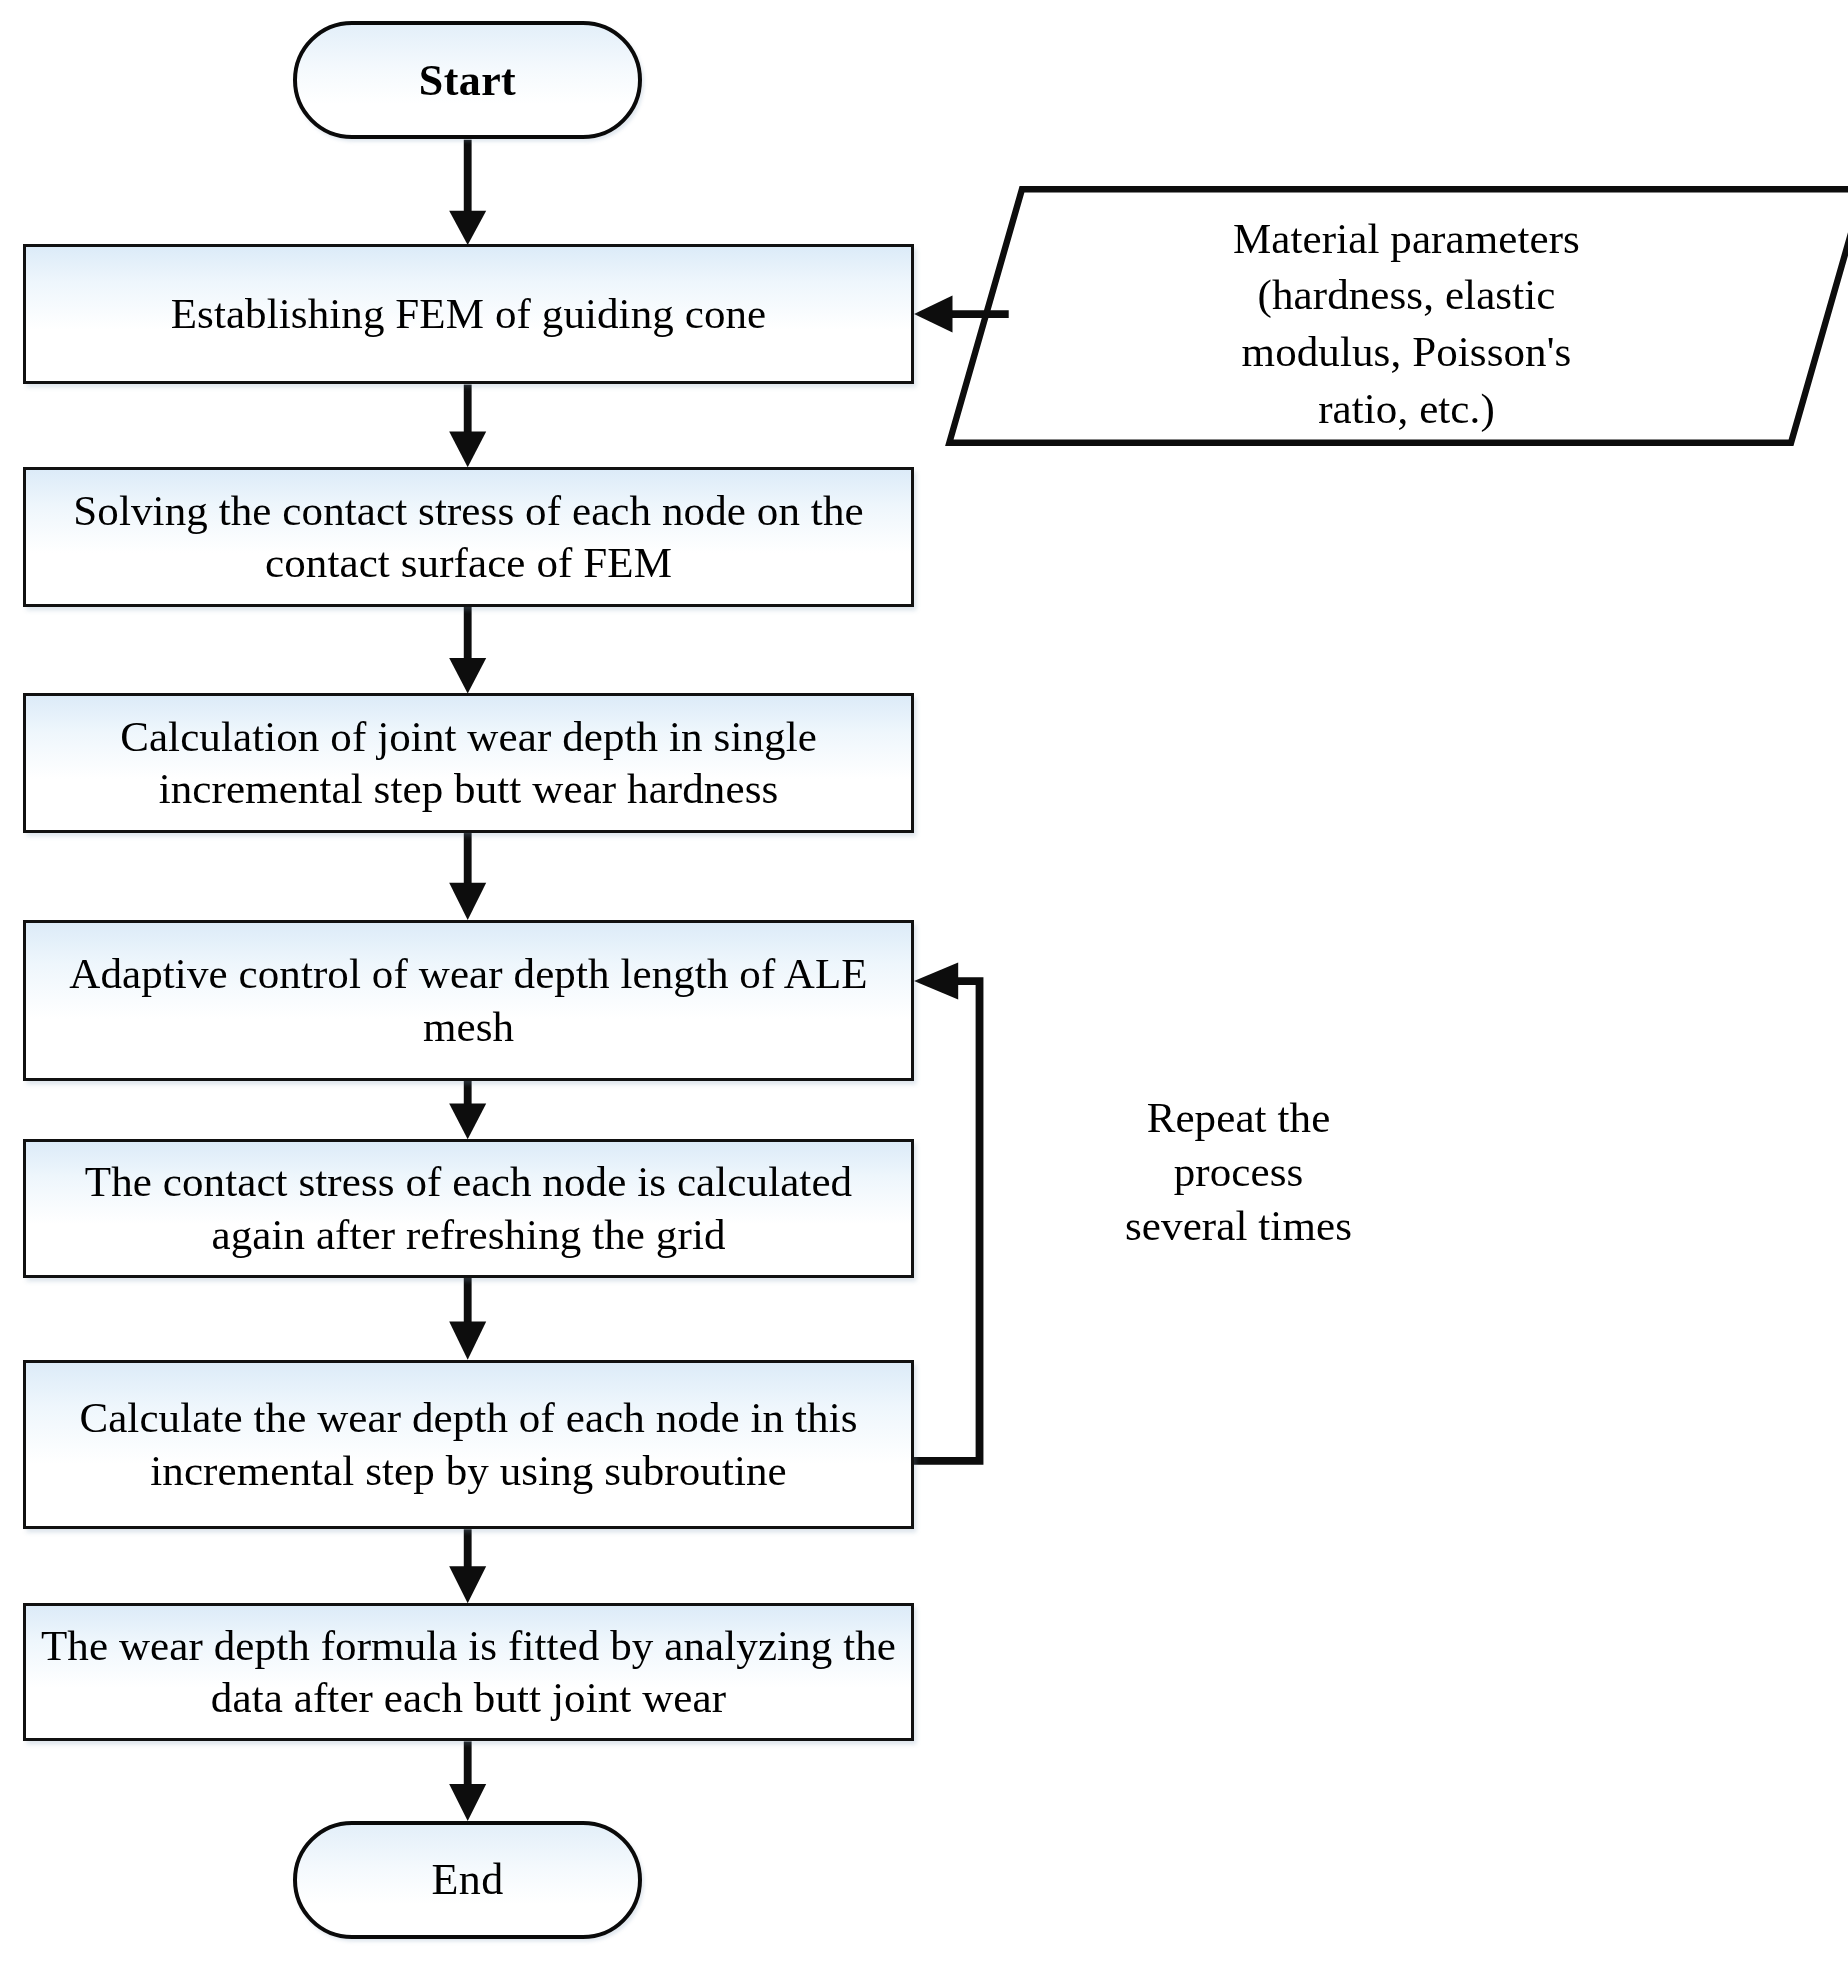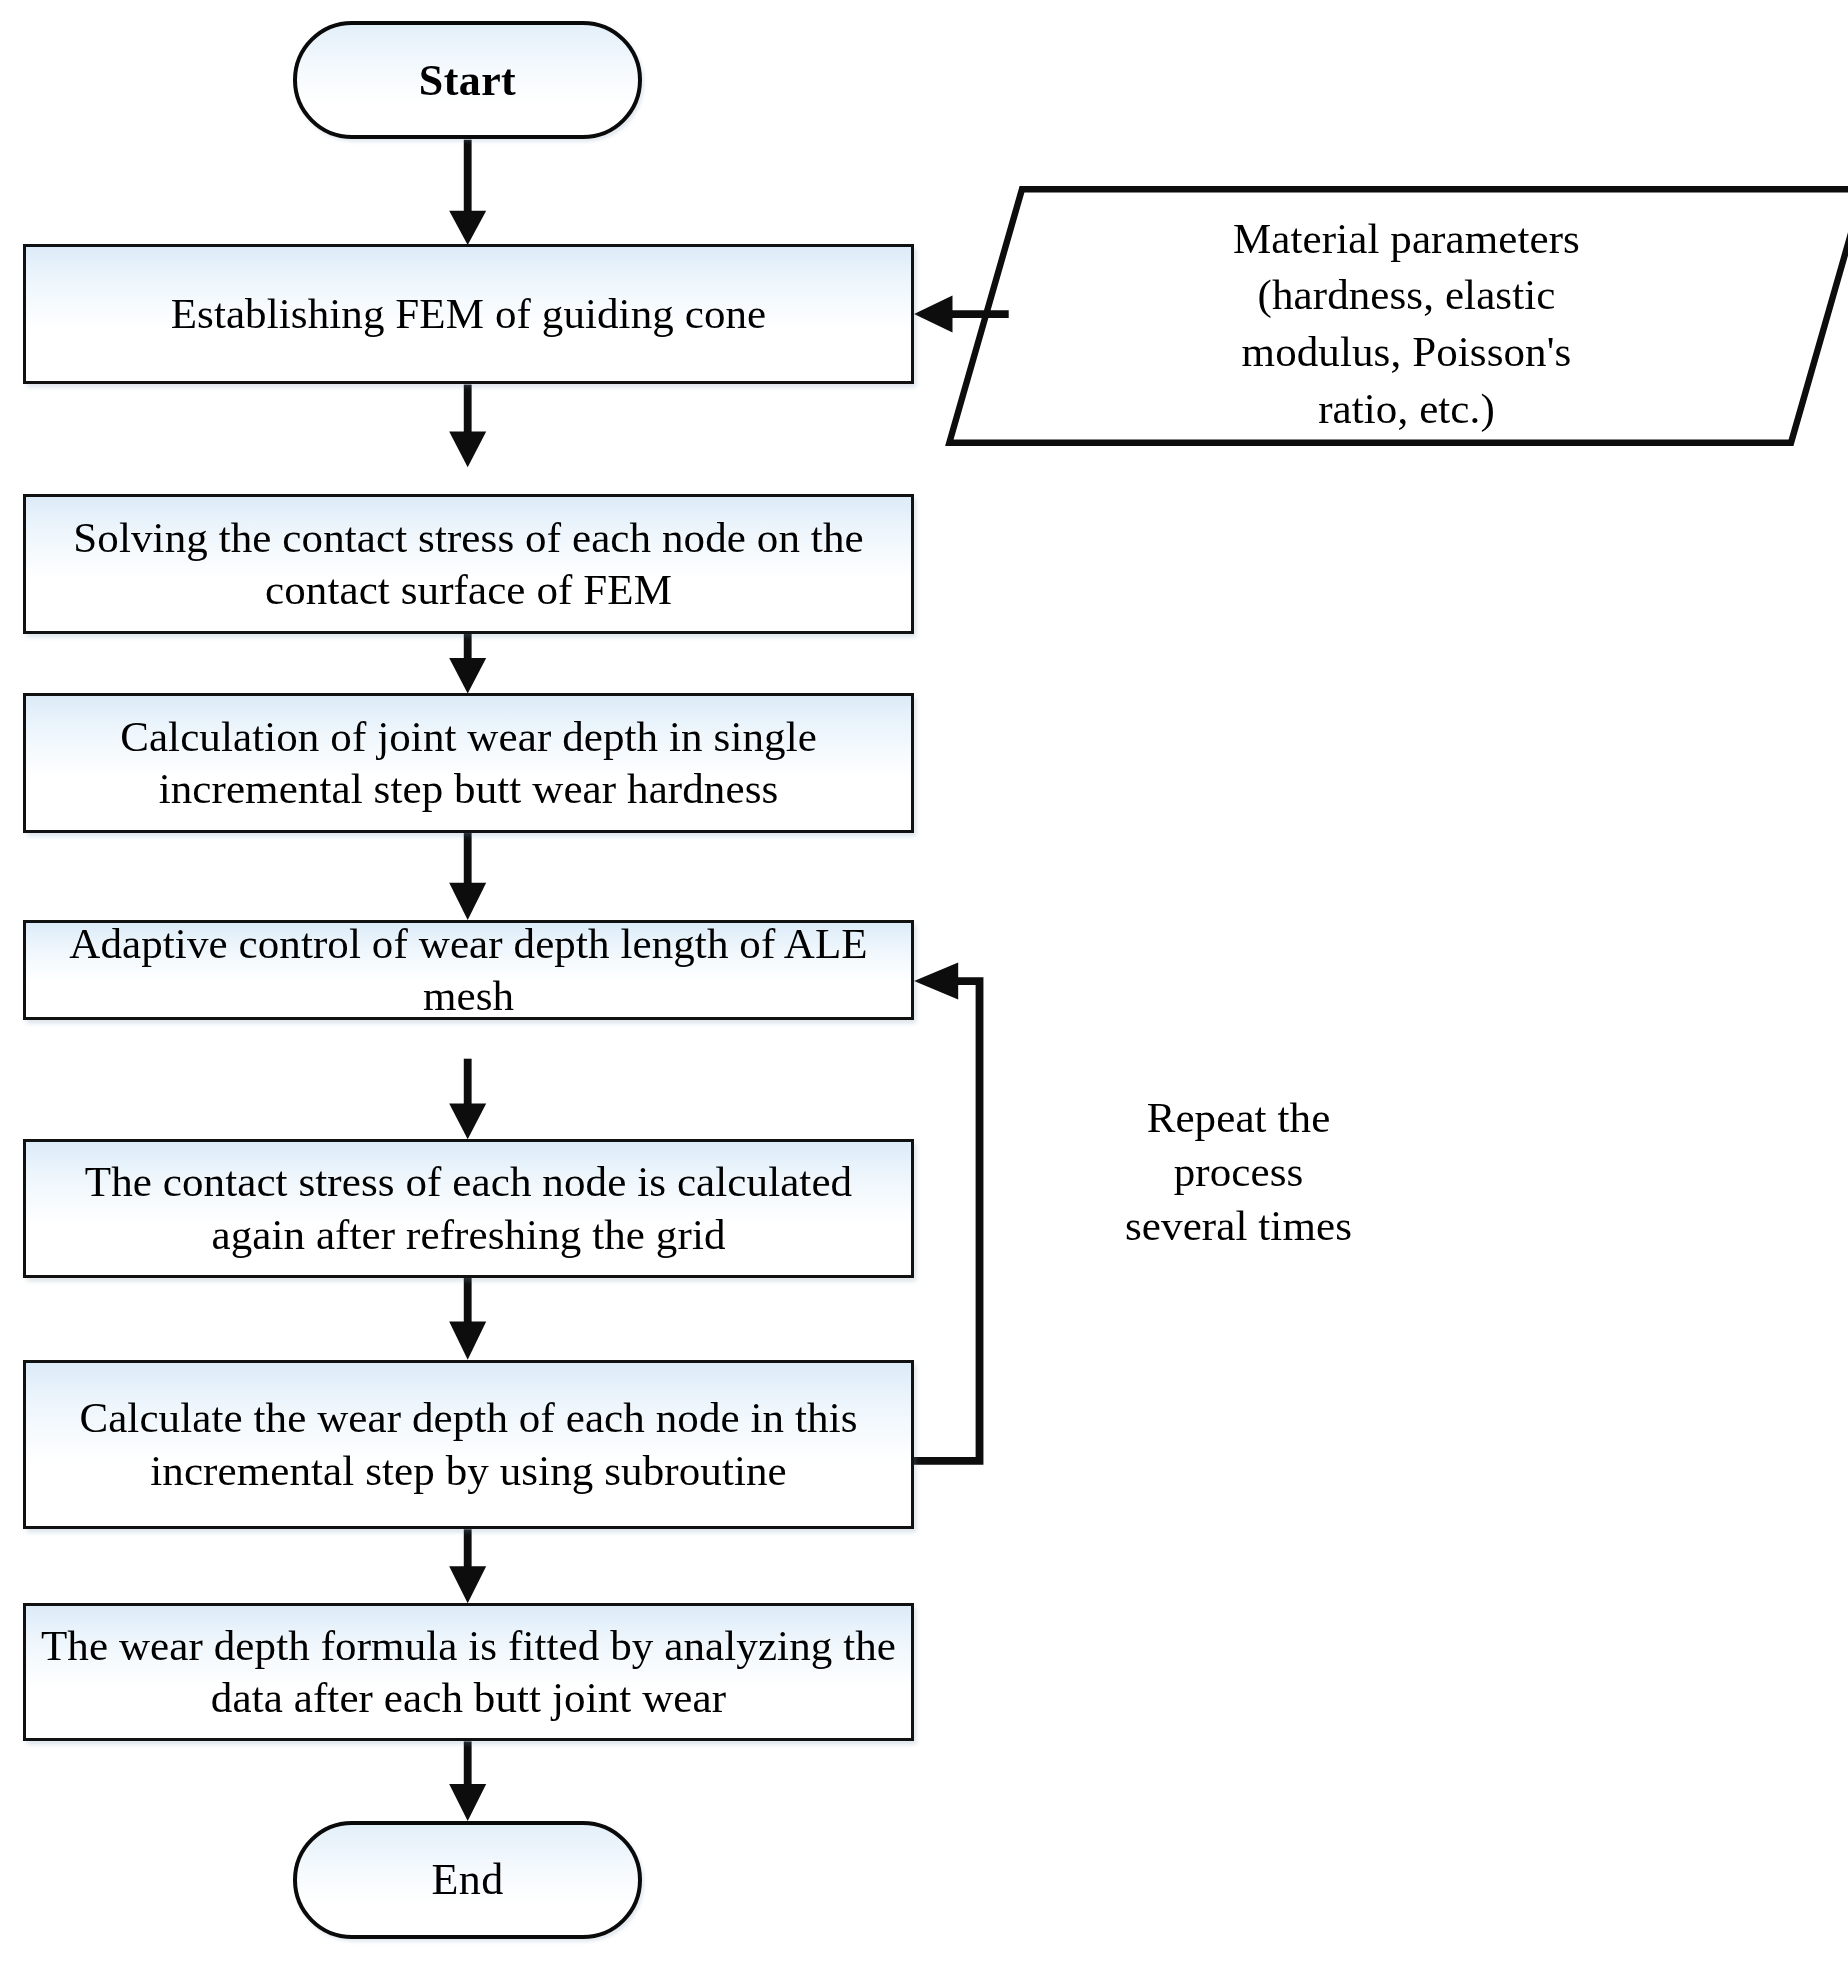--- a/index.html
+++ b/index.html
@@ -178,29 +178,29 @@
   <div class="data-node" style="left:965px; top:185px; width:883px; height:262px;">
     <svg width="883" height="262" viewBox="0 0 1240 368" preserveAspectRatio="none">
       <polygon points="80,6 1262,6 1160,362 -22,362" fill="none" stroke="#0d0d0d" stroke-width="9"></polygon>
     </svg>
     <span class="label">Material parameters
 (hardness, elastic
 modulus, Poisson's
 ratio,  etc.)</span>
   </div>
 
-  <div class="process" style="left:23px; top:467px; width:891px; height:140px;margin-top:27px;">
+  <div class="process" style="left:23px; top:467px; width:891px; height:140px;">
     <span class="label">Solving the contact stress of each node on the contact surface of FEM</span>
   </div>
 
   <div class="process" style="left:23px; top:693px; width:891px; height:140px;">
     <span class="label">Calculation of joint wear depth in single incremental step butt wear hardness</span>
   </div>
 
-  <div class="process" style="left:23px; top:920px; width:891px; height:100px;">
+  <div class="process" style="left:23px; top:920px; width:891px; height:161px;">
     <span class="label">Adaptive control of wear depth length of ALE mesh</span>
   </div>
 
   <div class="free-text" style="left:1018px; top:1091px; width:441px;">Repeat the
 process
 several times</div>
 
   <div class="process" style="left:23px; top:1139px; width:891px; height:139px;">
     <span class="label">The contact stress of each node is calculated again after refreshing the grid</span>
   </div>

